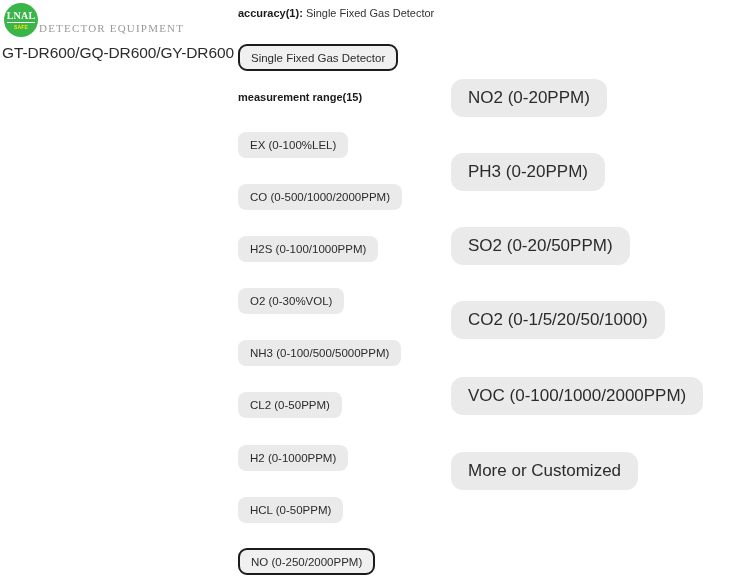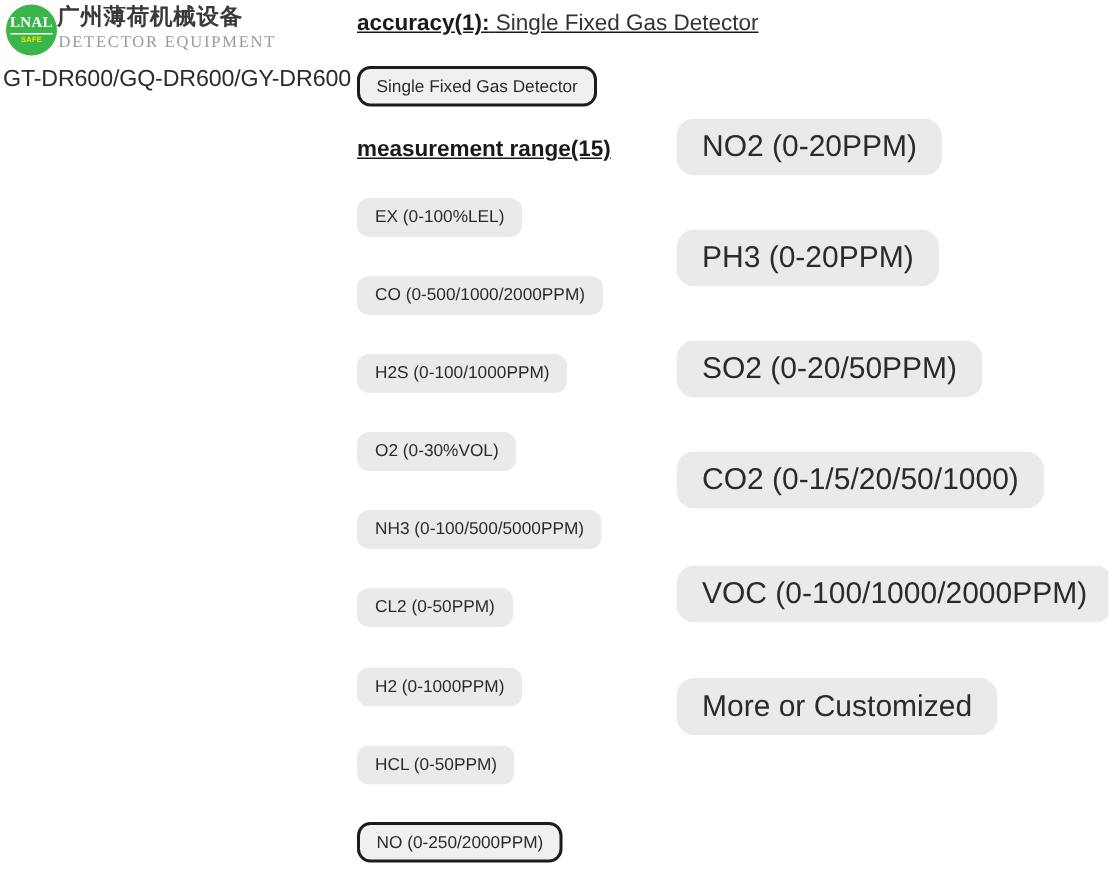--- a/index.html
+++ b/index.html
@@ -81,25 +81,24 @@
     top: 44px;
     font-size: 15.5px;
     color: #2c2c2c;
     white-space: nowrap;
     letter-spacing: -0.1px;
   }
 
   
   .section-heading {
     position: absolute;
-    font-size: 15px;
+    font-size: 11px;
     font-weight: bold;
     color: #1a1a1a;
     white-space: nowrap;
-    text-decoration: underline;
   }
   #accuracy-heading { left: 238px; top: 7px; }
   #accuracy-heading .value {
     font-weight: normal;
     color: #333333;
   }
   #range-heading { left: 238px; top: 91px; }
 
   
   .chip {
@@ -115,40 +114,39 @@
     white-space: nowrap;
     cursor: pointer;
   }
   .chip.small {
     font-size: 11.5px;
     border-radius: 8px;
     padding: 0 11px;
     height: 26px;
   }
   .chip.large {
-    font-size: 20px;
+    font-size: 17px;
     border-radius: 12px;
     padding: 0 16px;
     height: 38px;
   }
   .chip.selected {
     background: #f0f0f0;
     border: 2px solid #1c1c1c;
   }
   .chip.selected.small { border-radius: 9px; }
 </style>
 </head>
 <body>
 
 <div id="brand-block">
   <div id="logo-mark">
     <span class="lnal">LNAL</span>
     <span class="safe">SAFE</span>
   </div>
-  <div id="brand-cn">广州薄荷机械设备</div>
   <div id="brand-en">DETECTOR  EQUIPMENT</div>
 </div>
 
 <div id="model-line">GT-DR600/GQ-DR600/GY-DR600</div>
 
 <div id="accuracy-heading" class="section-heading">
   <span>accuracy(1):</span>
   <span class="value">Single Fixed Gas Detector</span>
 </div>
 

